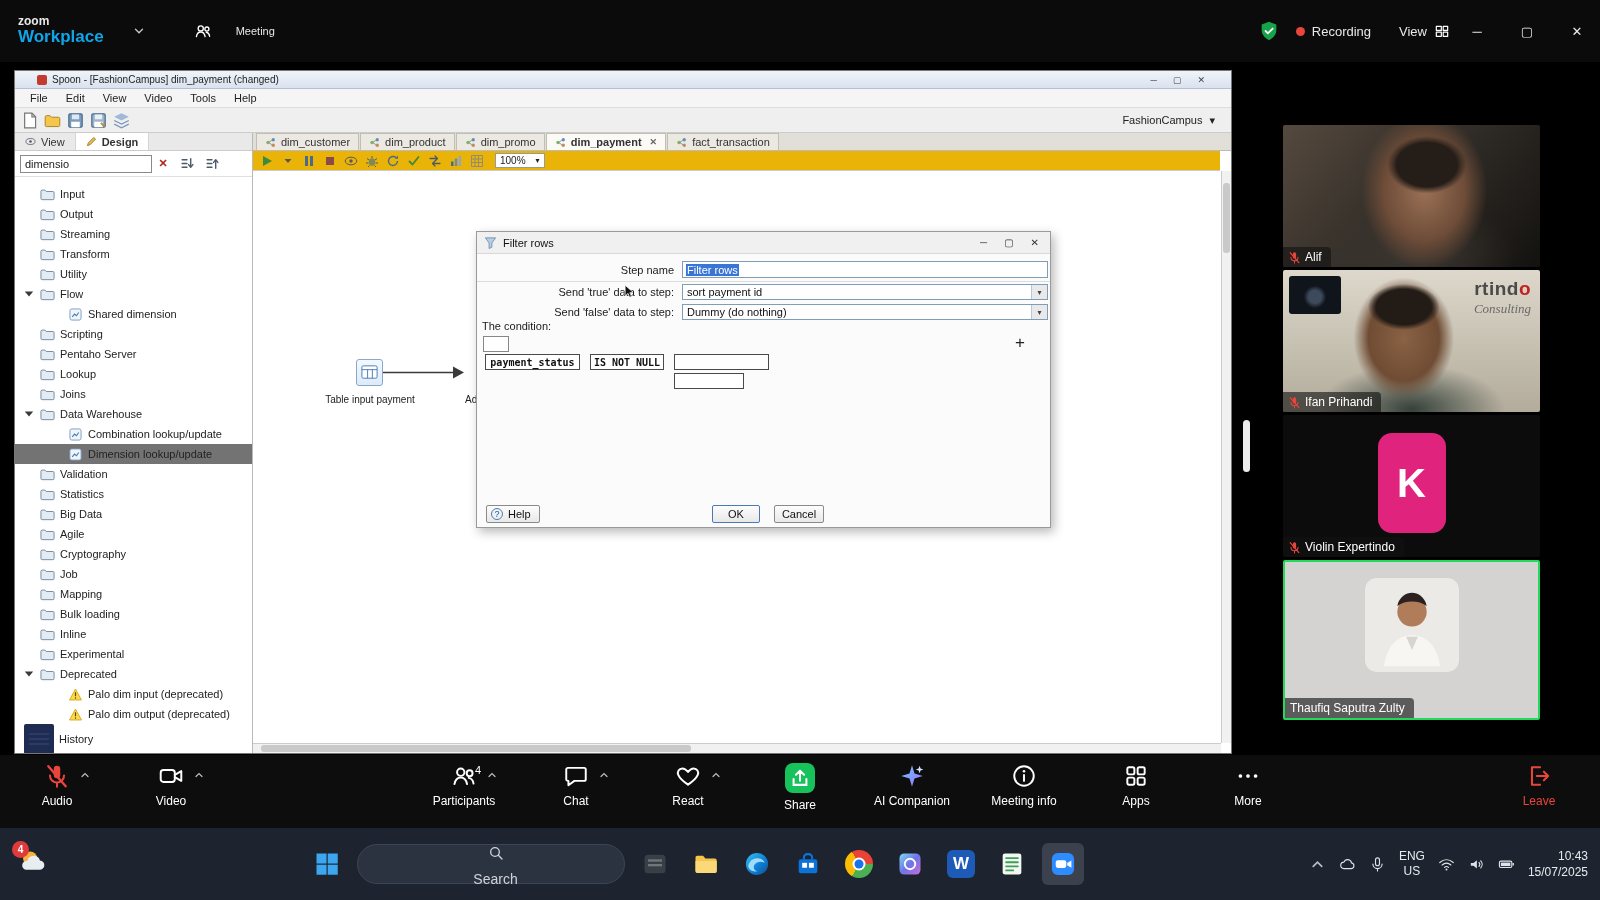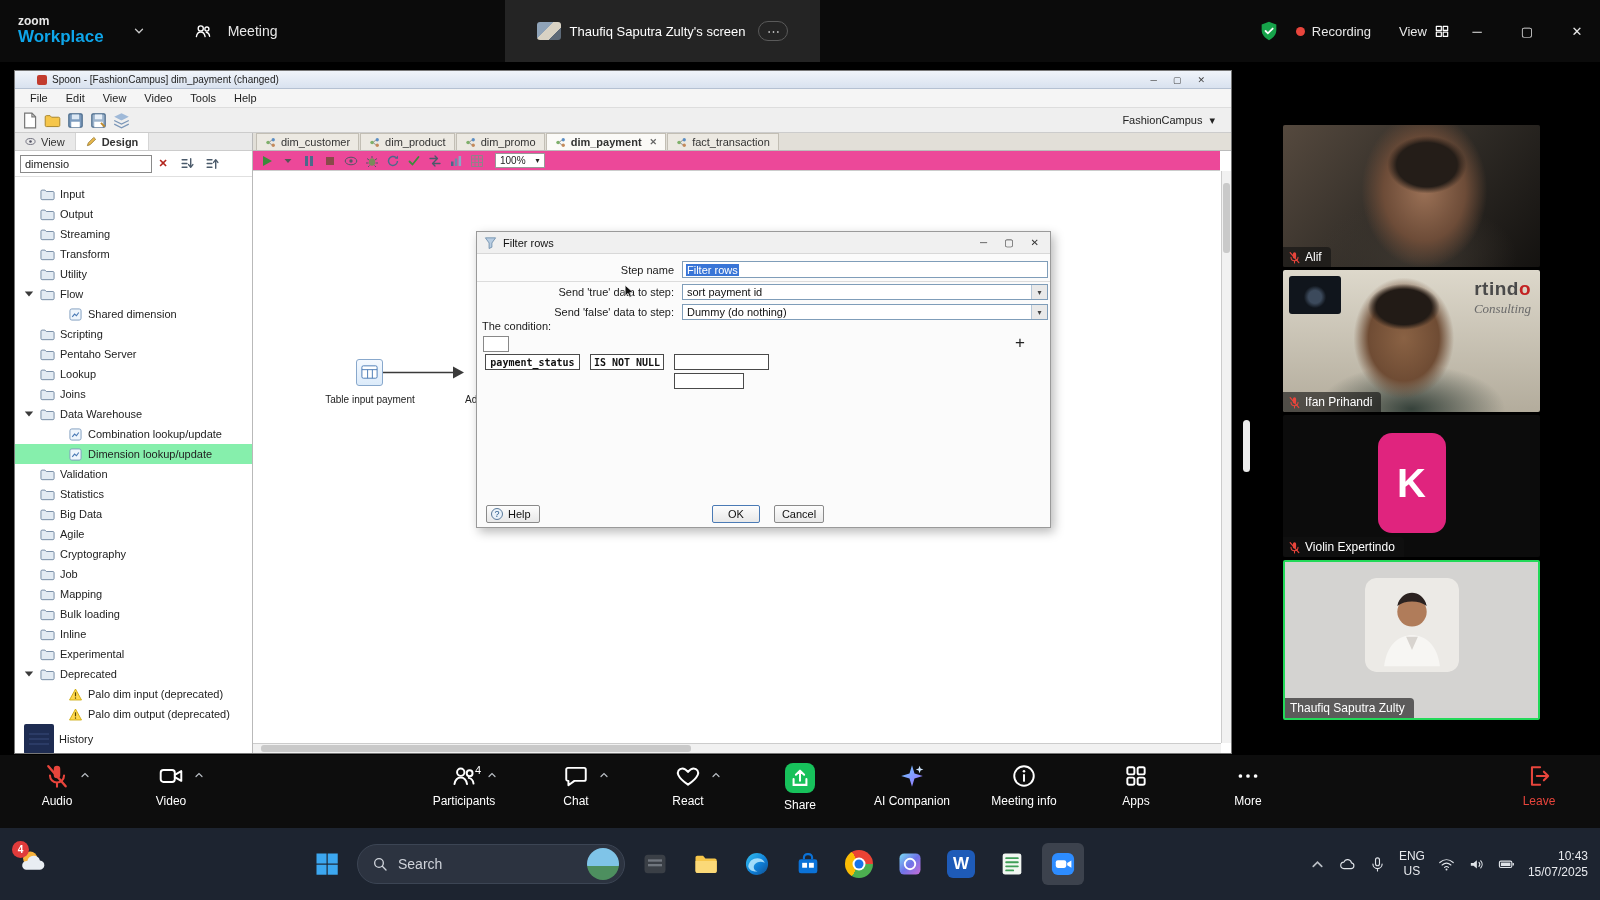--- a/index.html
+++ b/index.html
@@ -8,21 +8,21 @@
 .ic{display:inline-flex;align-items:center;justify-content:center;}
 .ic svg{width:100%;height:100%;display:block;}
 
 
 .topbar{position:absolute;top:0;left:0;right:0;height:62px;background:#0b0b0b;color:#fff;}
 .tb-left{position:absolute;left:18px;top:0;height:62px;display:flex;align-items:center;gap:14px;}
 .logo{display:flex;flex-direction:column;line-height:1.1;}
 .logo-zoom{font-size:12px;font-weight:700;color:#e8e8e8;}
 .logo-wp{font-size:17px;font-weight:700;color:#0ea5e9;}
 .logo-chev{width:14px;height:14px;color:#bbb;margin-left:14px;}
-.meeting-tab{display:flex;align-items:center;gap:16px;margin-left:34px;font-size:14px;color:#e8e8e8;}
+.meeting-tab{display:flex;align-items:center;gap:24px;margin-left:34px;font-size:11px;color:#e8e8e8;}
 .meeting-tab .ic{width:18px;height:18px;}
 .tb-center{position:absolute;left:505px;top:0;width:315px;height:62px;background:#242424;display:flex;align-items:center;justify-content:center;gap:9px;font-size:13px;}
 .share-thumb{width:24px;height:18px;border-radius:3px;background:linear-gradient(135deg,#8fa3b8 0 40%,#d8d2c4 40% 70%,#5d6a78 70%);}
 .more-pill{margin-left:4px;min-width:30px;height:20px;border:1px solid #5a5a5a;border-radius:12px;display:flex;align-items:center;justify-content:center;font-size:13px;color:#ddd;}
 .tb-right{position:absolute;right:0;top:0;height:62px;display:flex;align-items:center;}
 .shield{width:22px;height:22px;}
 .rec-wrap{display:flex;align-items:center;gap:7px;margin-left:16px;font-size:13px;color:#e8e8e8;}
 .rec-dot{width:9px;height:9px;border-radius:50%;background:#e8453c;}
 .view-wrap{display:flex;align-items:center;gap:7px;margin-left:28px;font-size:13px;color:#e8e8e8;}
 .view-wrap .ic{width:16px;height:16px;}
@@ -49,38 +49,38 @@
 .sp-left-tabs{height:18px;background:#e9e9e9;border-bottom:1px solid #ccc;display:flex;font-size:11px;}
 .sp-ltab{display:flex;align-items:center;gap:5px;padding:0 10px;color:#333;border-right:1px solid #d5d5d5;}
 .sp-ltab.active{background:#fff;font-weight:700;}
 .ltab-ic{width:11px;height:11px;}
 .sp-search{height:26px;display:flex;align-items:center;gap:4px;padding:0 5px;border-bottom:1px solid #e0e0e0;}
 .sp-search input{width:132px;height:18px;border:1px solid #8a8a8a;font-size:11px;padding:0 4px;color:#222;font-family:"Liberation Sans",sans-serif;}
 .srch-x{color:#b3261e;font-size:11px;font-weight:700;width:14px;text-align:center;}
 .srch-ic{width:15px;height:15px;margin-left:6px;}
 .sp-tree{flex:1;overflow:hidden;padding-top:7px;}
 .tree-row{height:20px;display:flex;align-items:center;font-size:11px;color:#222;gap:5px;}
-.tree-row.sel{background:#86efac;}
+.tree-row.sel{background:#737373;}
 .tree-row.hist{height:30px;}
 .tr-caret{width:12px;height:12px;display:inline-flex;}
 .tr-caret.ind1{margin-left:8px;}
 .tr-caret.ind2{margin-left:48px;width:0;}
 .tr-caret.ind0{margin-left:4px;width:0;}
 .tree-ic{width:15px;height:13px;}
 .tree-ic.big{width:30px;height:30px;}
 .tr-label{white-space:nowrap;}
 
 
 .sp-main{flex:1;position:relative;background:#fff;min-width:0;}
 .sp-doctabs{position:absolute;top:0;left:0;right:0;height:18px;background:#e2dfd8;border-bottom:1px solid #bbb;display:flex;align-items:flex-end;gap:1px;padding-left:3px;font-size:11px;}
 .dtab{height:17px;display:flex;align-items:center;gap:5px;padding:0 8px;background:#ece9e2;border:1px solid #c2beb4;border-bottom:none;color:#333;}
 .dtab.active{background:#fbfaf7;font-weight:700;}
 .dtab-ic{width:11px;height:11px;}
 .dtab-x{font-size:9px;color:#666;margin-left:3px;}
-.sp-canvasbar{position:absolute;top:18px;left:0;right:11px;height:20px;background:#ec4899;border-bottom:1px solid #ccc;display:flex;align-items:center;gap:7px;padding:0 7px;}
+.sp-canvasbar{position:absolute;top:18px;left:0;right:11px;height:20px;background:#eab308;border-bottom:1px solid #ccc;display:flex;align-items:center;gap:7px;padding:0 7px;}
 .cbar-ic{width:14px;height:14px;}
 .zoom-combo{height:15px;border:1px solid #999;background:#fff;font-size:10px;display:flex;align-items:center;gap:10px;padding:0 4px;color:#222;margin-left:4px;}
 .sp-canvas{position:absolute;top:38px;left:0;right:10px;bottom:10px;background:#fff;overflow:hidden;}
 .sp-vscroll{position:absolute;top:38px;right:0;bottom:10px;width:10px;background:#f1f1f1;border-left:1px solid #ccc;}
 .sp-vscroll .thumb{position:absolute;top:12px;left:1px;width:7px;height:70px;background:#c9c9c9;border-radius:3px;}
 .sp-hscroll{position:absolute;left:0;right:10px;bottom:0;height:10px;background:#f1f1f1;border-top:1px solid #ccc;}
 .sp-hscroll .thumb{position:absolute;left:8px;top:1px;height:7px;width:430px;background:#c9c9c9;border-radius:3px;}
 
 
 .step-icon{position:absolute;left:103px;top:188px;width:27px;height:27px;border:1px solid #88a8cc;border-radius:3px;background:linear-gradient(#f4f9ff,#dcebfa);display:flex;align-items:center;justify-content:center;padding:3px;}
@@ -153,21 +153,21 @@
 
 
 .taskbar{position:absolute;top:828px;left:0;right:0;height:72px;background:#1d2430;display:flex;align-items:center;}
 .tb-widget{position:absolute;left:16px;top:50%;transform:translateY(-50%);width:38px;height:38px;}
 .tb-widget .ic{width:34px;height:34px;}
 .w-badge{position:absolute;left:-4px;top:-4px;width:17px;height:17px;border-radius:50%;background:#e03b3b;color:#fff;font-size:10px;font-weight:700;display:flex;align-items:center;justify-content:center;}
 .tb-centerbox{position:absolute;left:306px;top:50%;transform:translateY(-50%);display:flex;align-items:center;gap:9px;}
 .tb-app{width:42px;height:42px;border-radius:6px;display:flex;align-items:center;justify-content:center;}
 .tb-app svg,.tb-app .word-tile,.tb-app .chrome-ic{width:28px;height:28px;}
 .tb-app.active{background:rgba(255,255,255,.14);}
-.tb-search{width:268px;height:40px;border-radius:20px;background:#2c3340;border:1px solid #3c4554;display:flex;align-items:center;gap:10px;padding:0 5px 0 14px;color:#cfd3da;font-size:14px;}
+.tb-search{width:268px;height:40px;border-radius:20px;background:#2c3340;border:1px solid #3c4554;display:flex;align-items:center;gap:10px;padding:0 5px 0 14px;color:#cfd3da;font-size:14px;flex-direction:column;}
 .tb-search .ic{width:16px;height:16px;}
 .srch-thumb{margin-left:auto;width:32px;height:32px;border-radius:16px;background:linear-gradient(#7fc4e8 0 55%,#4d8f5f 55%);}
 .word-tile{background:#1e5bb8;border-radius:6px;color:#fff;font-weight:700;font-size:17px;display:flex;align-items:center;justify-content:center;}
 .chrome-ic{position:relative;border-radius:50%;background:conic-gradient(from -30deg,#ea4335 0 120deg,#4caf50 0 240deg,#fbbc05 0 360deg);}
 .chrome-ic::before{content:"";position:absolute;left:50%;top:50%;width:13px;height:13px;transform:translate(-50%,-50%);border-radius:50%;background:#fff;}
 .chrome-ic::after{content:"";position:absolute;left:50%;top:50%;width:9px;height:9px;transform:translate(-50%,-50%);border-radius:50%;background:#1a73e8;}
 .tb-tray{position:absolute;right:12px;top:50%;transform:translateY(-50%);display:flex;align-items:center;gap:13px;color:#e8eaee;}
 .tray-ic{width:17px;height:17px;}
 .tray-lang{font-size:12px;line-height:1.25;text-align:center;}
 .tray-clock{font-size:12px;line-height:1.35;text-align:right;}
@@ -192,25 +192,20 @@
         <span class="ic">
             <svg viewBox="0 0 24 24">
               <circle cx="9" cy="8.5" r="3.4" fill="none" stroke="#fff" stroke-width="1.8" stroke-linecap="round" stroke-linejoin="round"></circle>
               <path d="M3.2 19.5c.7-4 3-6.2 5.8-6.2s5.1 2.2 5.8 6.2" fill="none" stroke="#fff" stroke-width="1.8" stroke-linecap="round" stroke-linejoin="round"></path>
               <circle cx="17.2" cy="9.4" r="2.7" fill="none" stroke="#fff" stroke-width="1.8" stroke-linecap="round" stroke-linejoin="round"></circle>
               <path d="M16.4 13.7c2.3.5 4 2.4 4.4 5.3" fill="none" stroke="#fff" stroke-width="1.8" stroke-linecap="round" stroke-linejoin="round"></path>
             </svg>
           </span>
         <span>Meeting</span>
       </div>
-    </div>
-    <div class="tb-center">
-      <span class="share-thumb"></span>
-      <span>Thaufiq Saputra Zulty's screen</span>
-      <span class="more-pill">⋯</span>
     </div>
     <div class="tb-right">
       <span class="ic shield">
           <svg viewBox="0 0 24 24">
             <path d="M12 2l8 3v6c0 5-3.4 8.6-8 11-4.6-2.4-8-6-8-11V5z" fill="#16a34a"></path>
             <path d="M8.3 12l2.5 2.5L16 9.3" fill="none" stroke="#fff" stroke-width="2" stroke-linecap="round"></path>
           </svg>
         </span>
       <div class="rec-wrap">
         <span class="rec-dot"></span>

